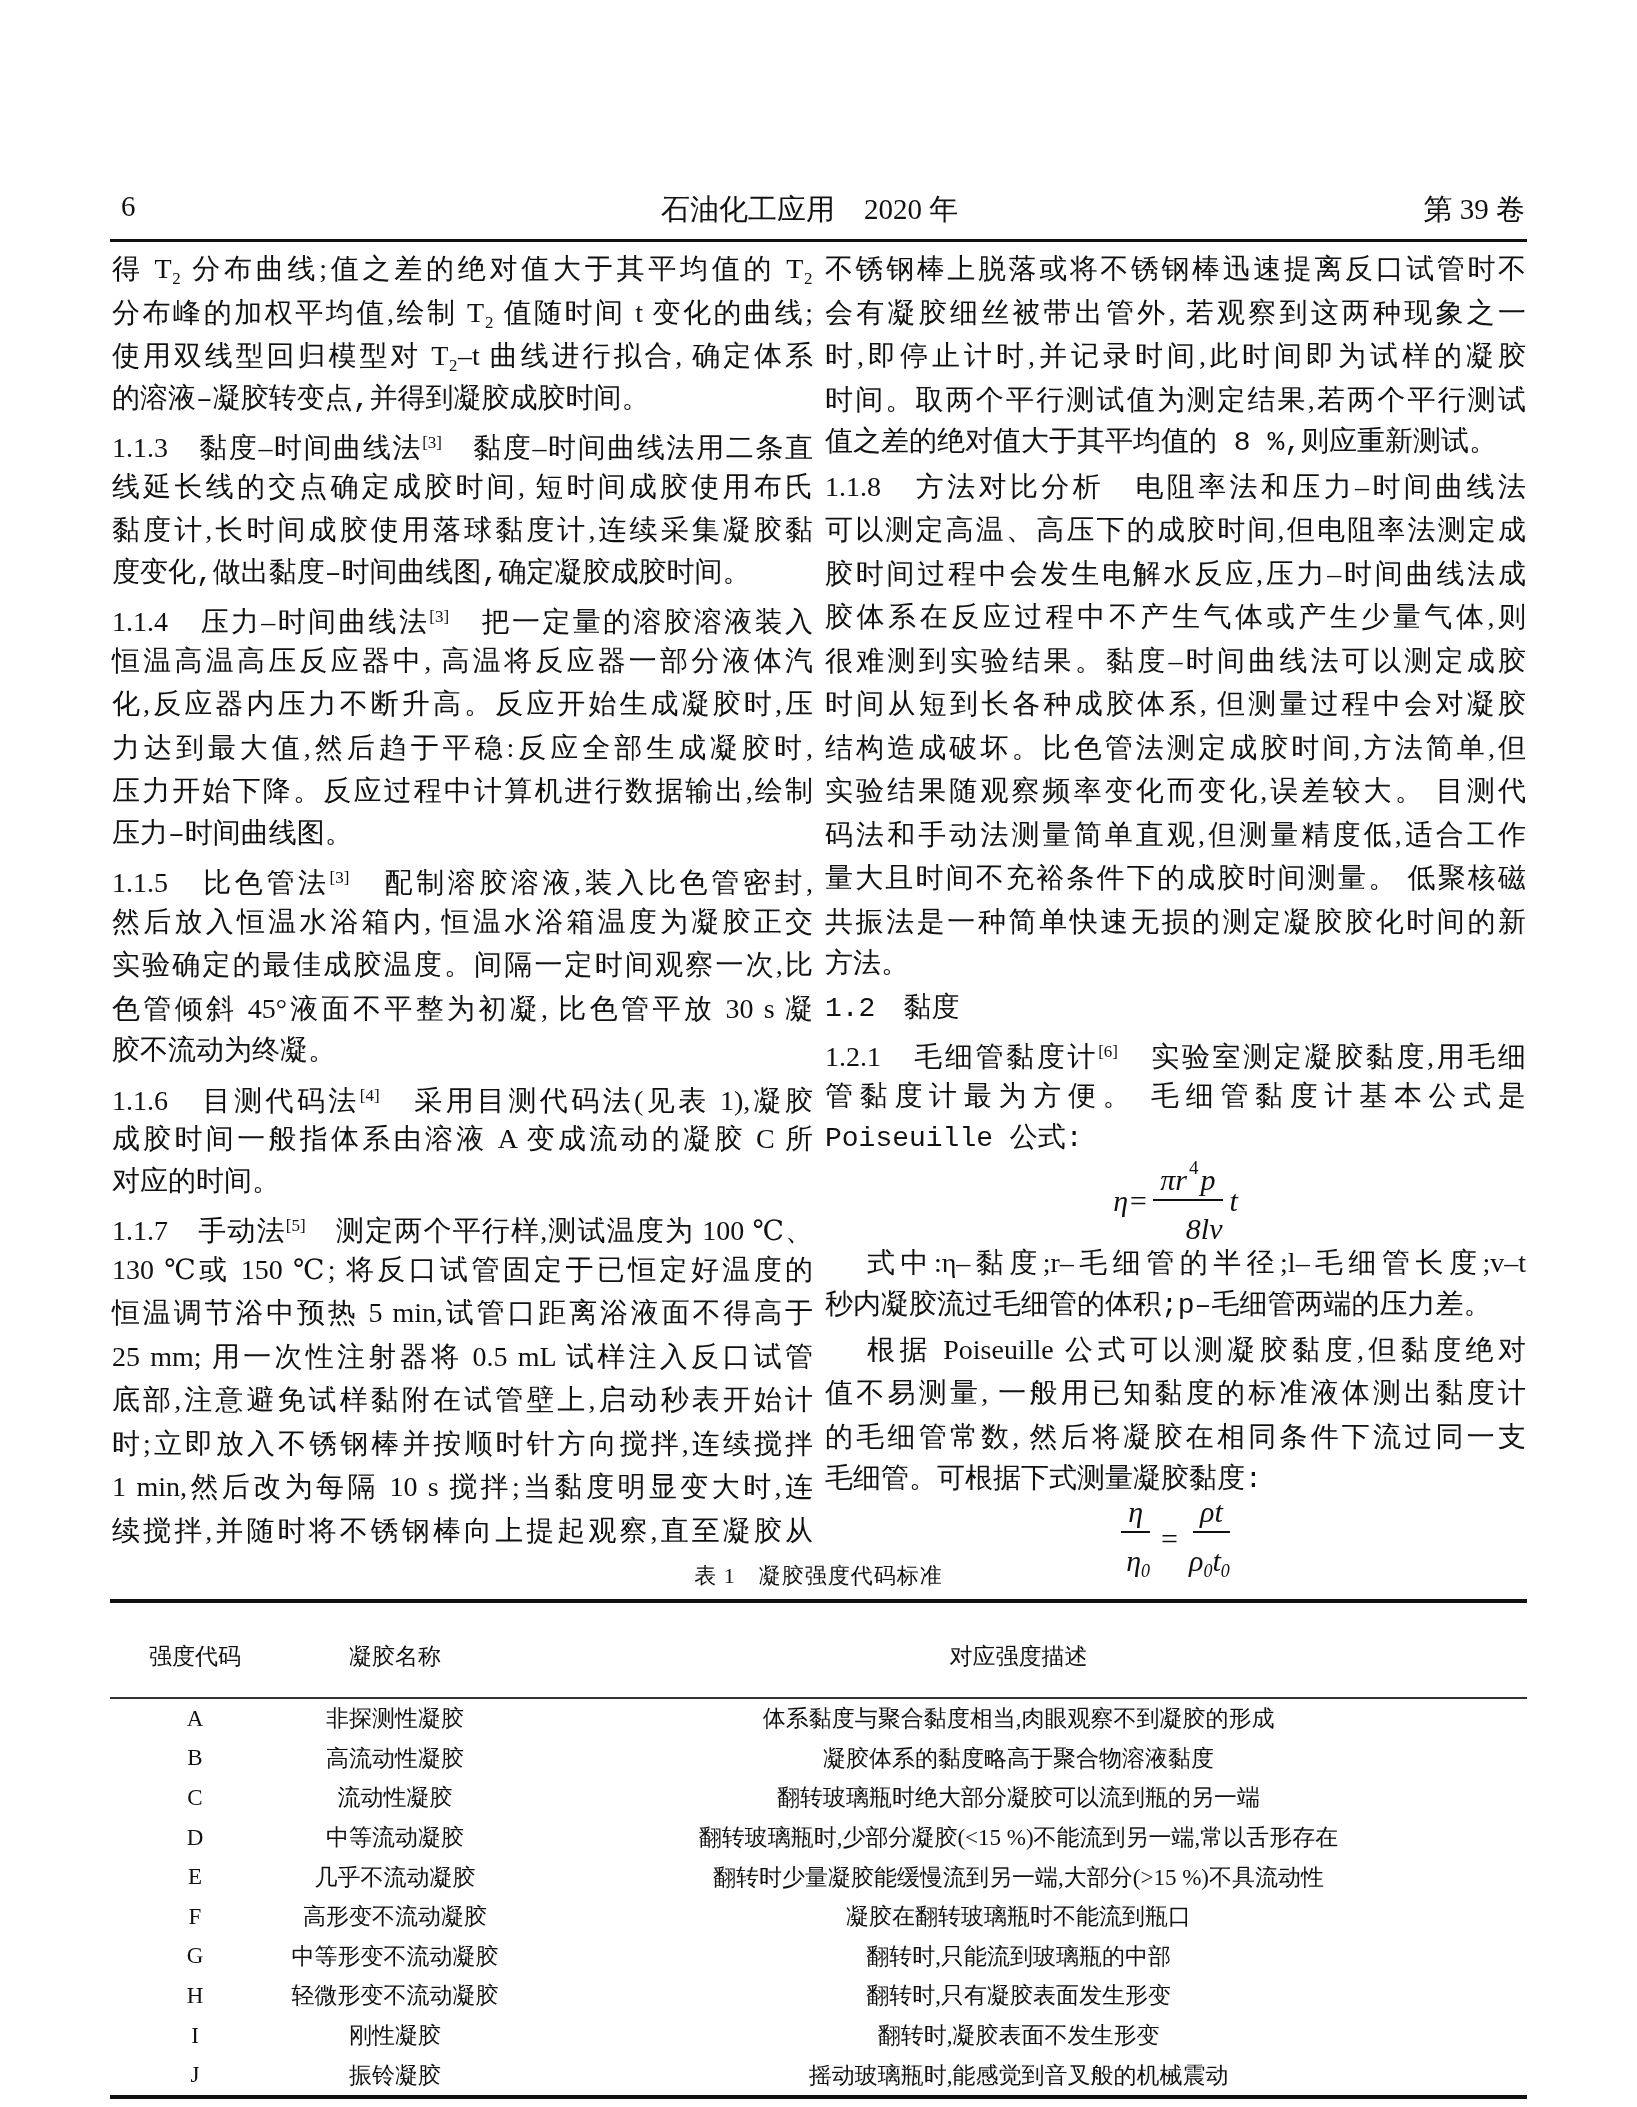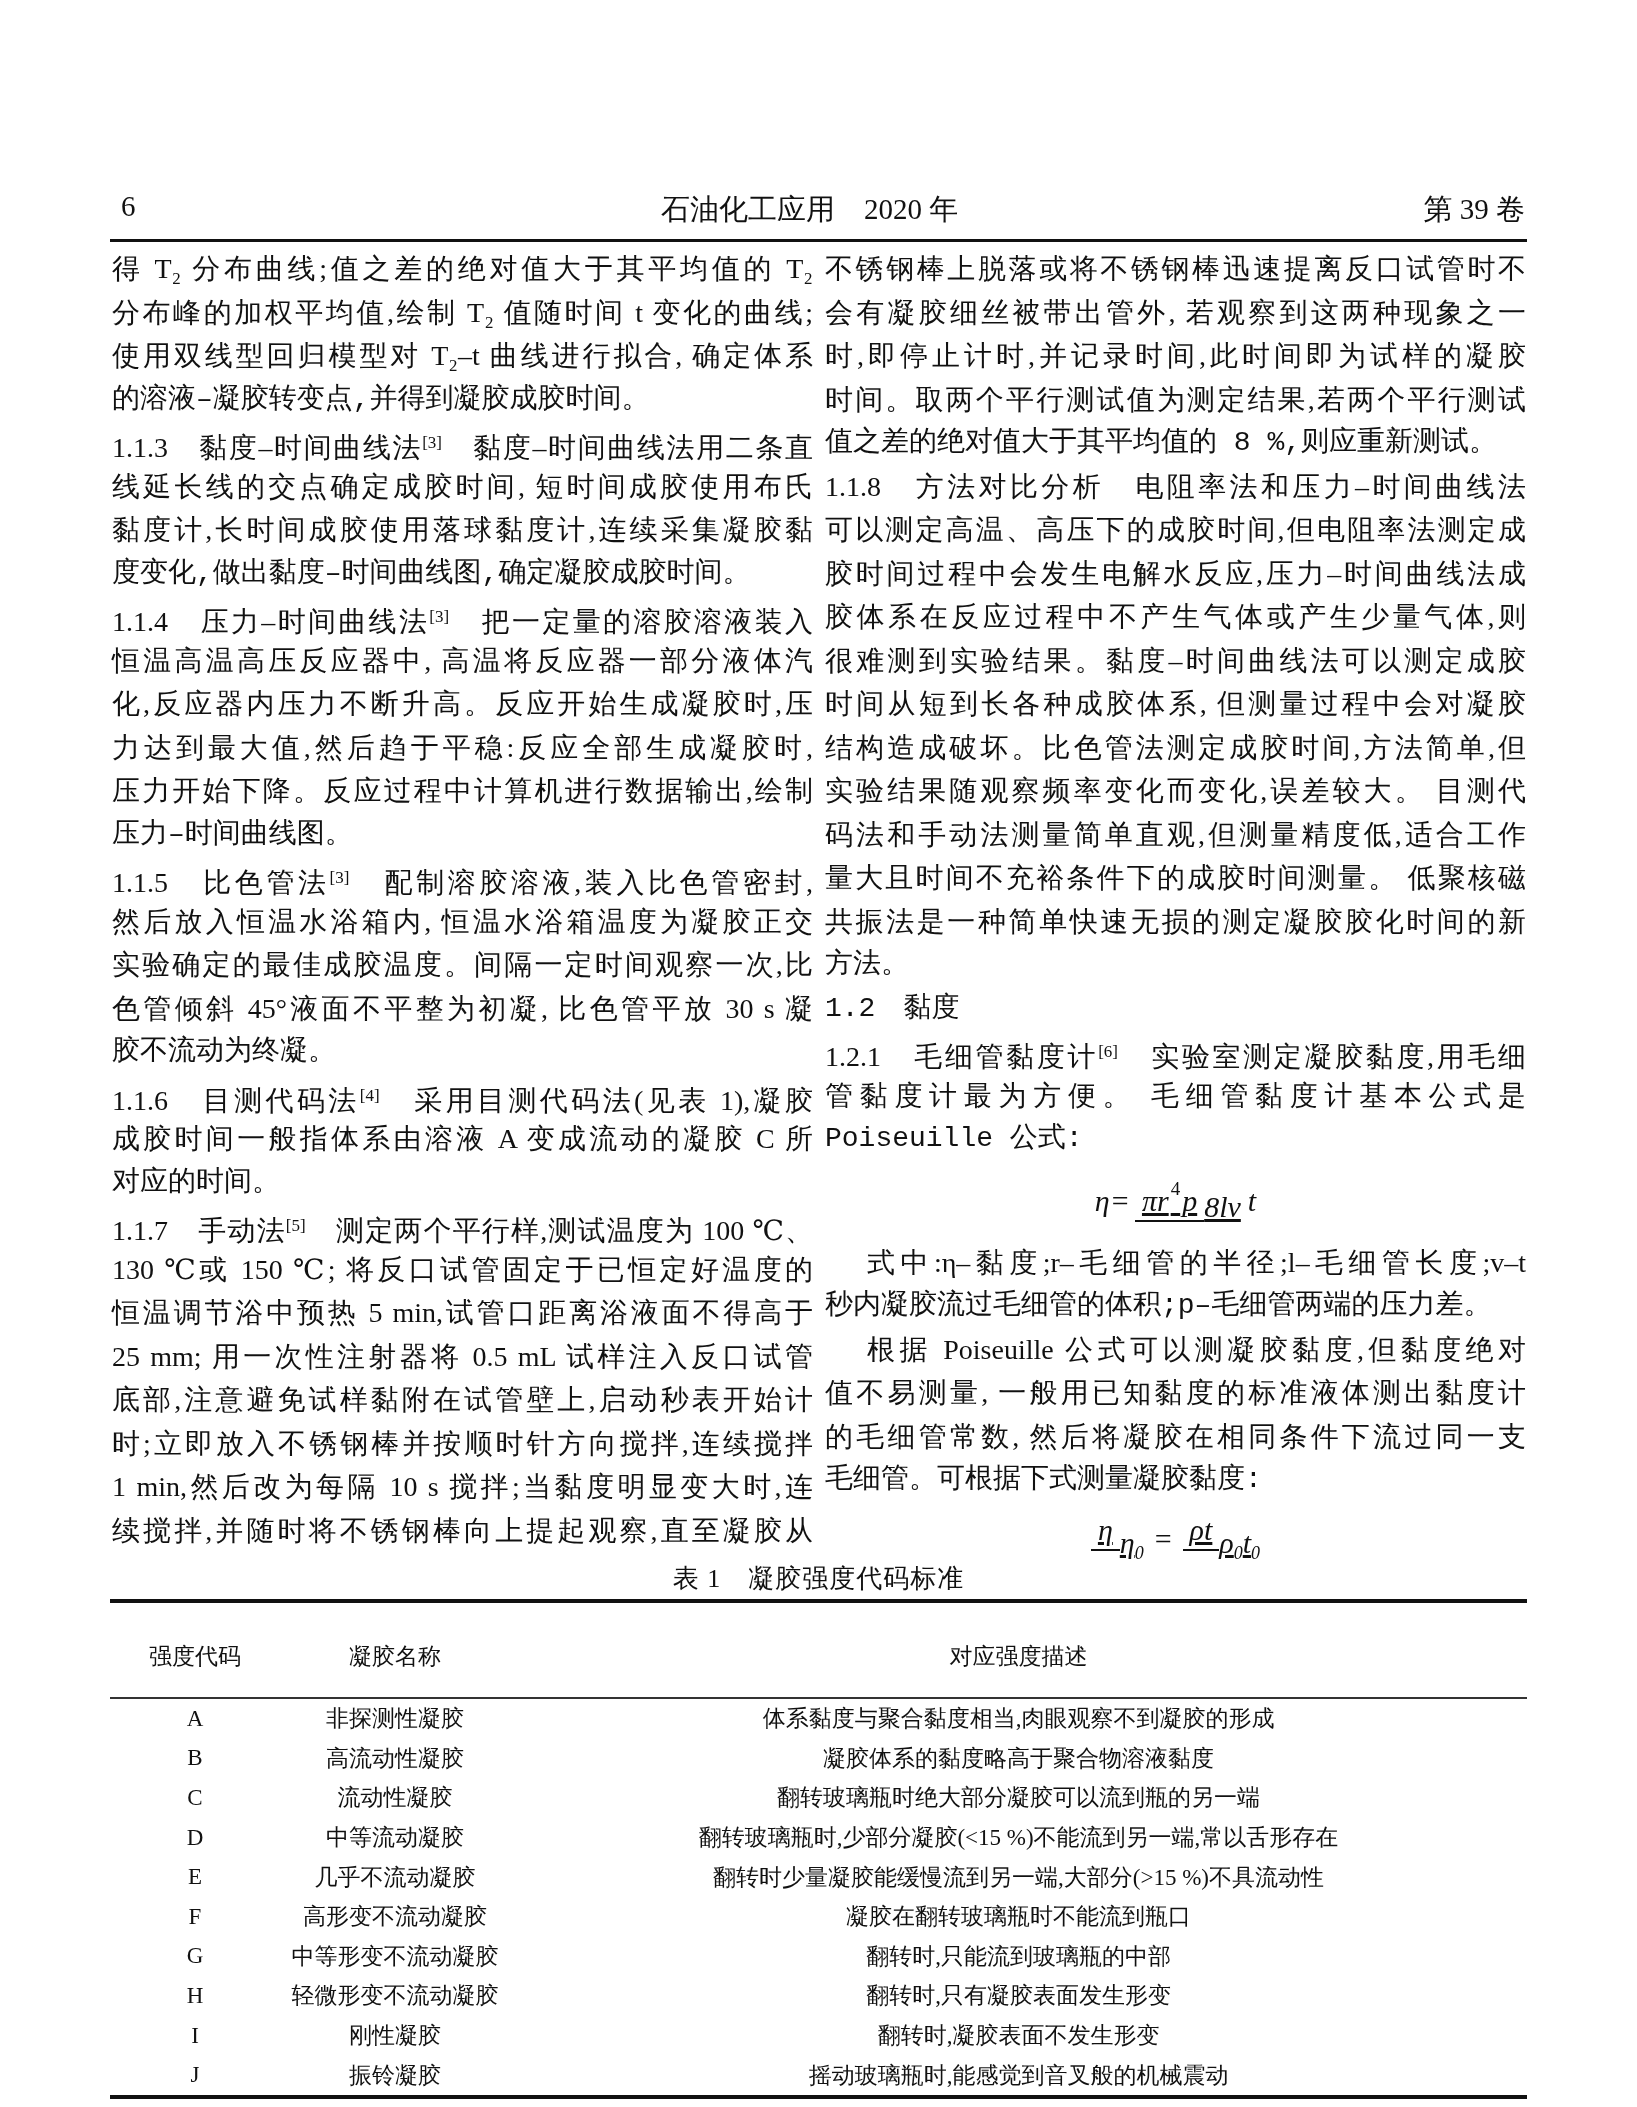--- a/index.html
+++ b/index.html
@@ -28,31 +28,31 @@
   .tline.end { text-align-last:left;font-family:Liberation Mono, monospace; }
   .tline.ind { text-indent:1.5em; }
   sup.ref { font-size:17px; vertical-align:9px; letter-spacing:0; }
   
   .formula {
     display:flex; align-items:center; justify-content:center;
     font-style:italic; font-size:30px; line-height:1;
   }
   .f1 { height:80px; }
   .f2 { height:74px; }
-  .frac { display:inline-flex; flex-direction:row; align-items:flex-start; margin:0 5px;text-decoration:underline; }
+  .frac { display:inline-flex; flex-direction:column; align-items:flex-end; margin:0 5px; }
   .frac .num { display:block; border-bottom:2px solid #111; padding:0 7px 4px; }
   .frac .den { display:block; padding-top:13px; }
   .f1 .num sup { font-size:19px; vertical-align:16px; font-style:normal; padding:0 2px; }
   .formula sub { font-size:18px; vertical-align:-6px; }
   .f1 .suffix { margin-left:2px; }
   .f2 .eq { margin:0 6px; font-style:normal; }
   
   .table-caption {
     position:absolute; left:0; right:0; top:1561px; text-align:center;
-    font-size:26px; letter-spacing:1px;
+    font-size:22px; letter-spacing:1px;
   }
   .gel-table { position:absolute; left:110px; width:1417px; top:1599px; font-size:23px; }
   .rule-thick { height:4px; background:#111; }
   .rule-thin  { height:2px; background:#333; }
   .thead-row, .trow { display:grid; grid-template-columns:170px 230px 1fr; align-items:center; }
   .thead-row { height:82px;margin-top:12px; }
   .trow { height:39.6px; }
   .tcell { text-align:center; white-space:nowrap; }
 </style>
 </head>

